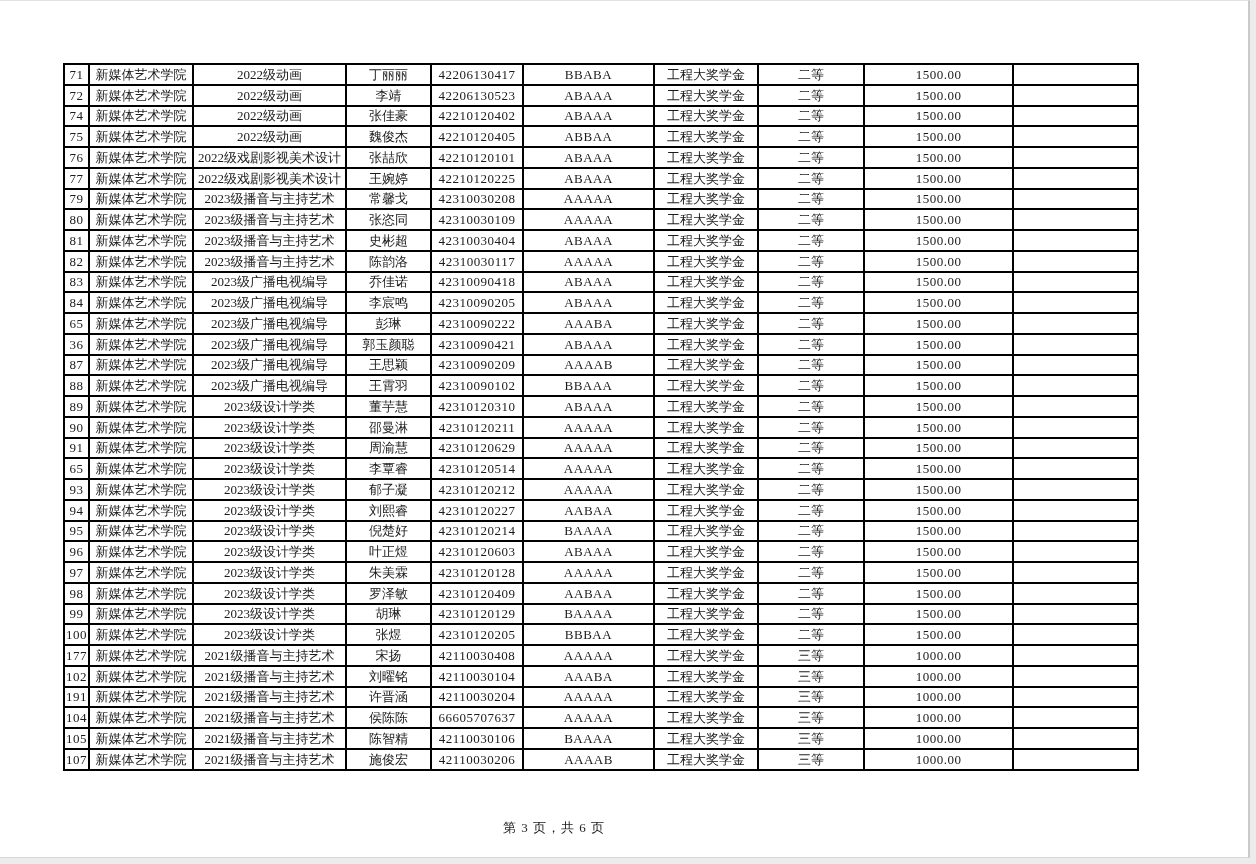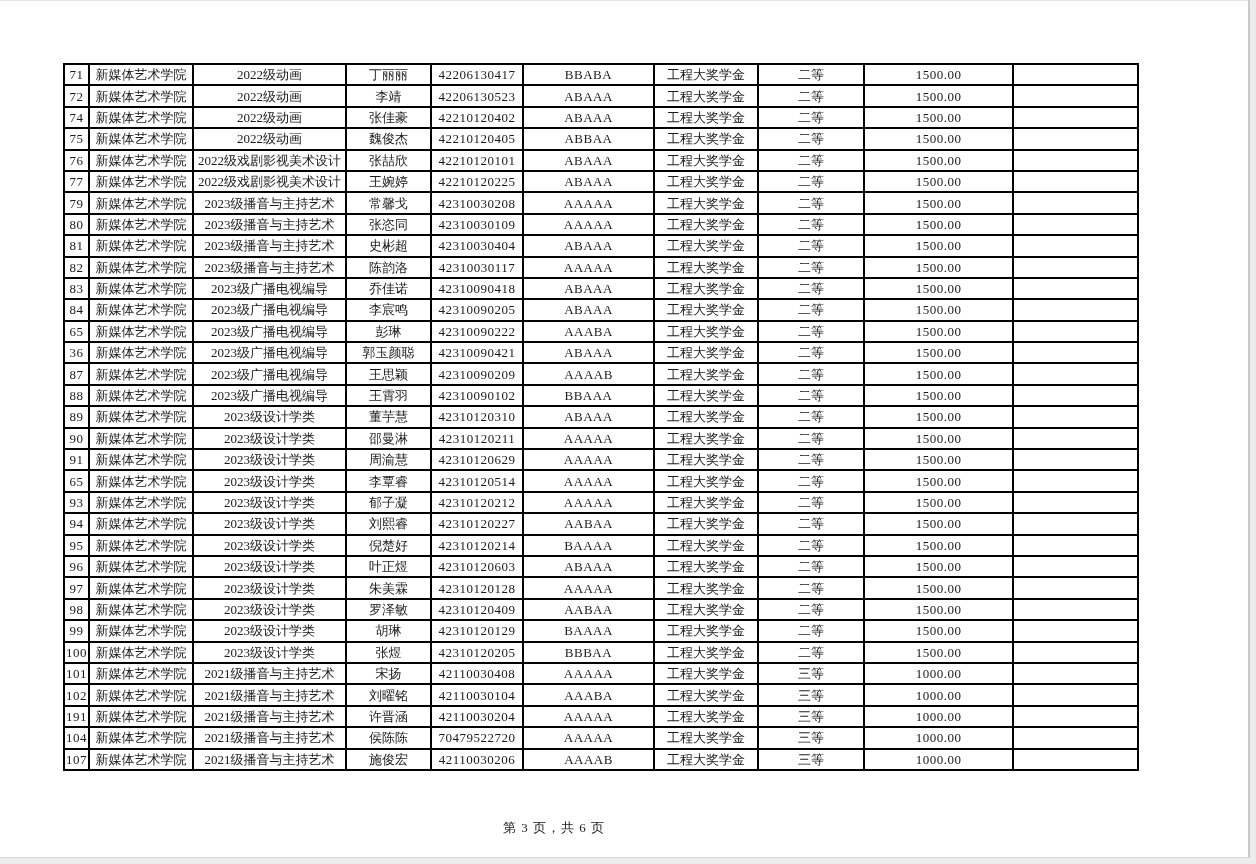--- a/index.html
+++ b/index.html
@@ -403,21 +403,21 @@
           <td>2023级设计学类</td>
           <td>张煜</td>
           <td>42310120205</td>
           <td>BBBAA</td>
           <td>工程大奖学金</td>
           <td>二等</td>
           <td>1500.00</td>
           <td></td>
         </tr>
         <tr>
-          <td>101</td>
+          <td>177</td>
           <td>新媒体艺术学院</td>
           <td>2021级播音与主持艺术</td>
           <td>宋扬</td>
           <td>42110030408</td>
           <td>AAAAA</td>
           <td>工程大奖学金</td>
           <td>三等</td>
           <td>1000.00</td>
           <td></td>
         </tr>
@@ -443,22 +443,34 @@
           <td>工程大奖学金</td>
           <td>三等</td>
           <td>1000.00</td>
           <td></td>
         </tr>
         <tr>
           <td>104</td>
           <td>新媒体艺术学院</td>
           <td>2021级播音与主持艺术</td>
           <td>侯陈陈</td>
-          <td>70479522720</td>
-          <td>AAAAA</td>
+          <td>66605707637</td>
+          <td>AAAAA</td>
+          <td>工程大奖学金</td>
+          <td>三等</td>
+          <td>1000.00</td>
+          <td></td>
+        </tr>
+        <tr>
+          <td>105</td>
+          <td>新媒体艺术学院</td>
+          <td>2021级播音与主持艺术</td>
+          <td>陈智精</td>
+          <td>42110030106</td>
+          <td>BAAAA</td>
           <td>工程大奖学金</td>
           <td>三等</td>
           <td>1000.00</td>
           <td></td>
         </tr>
         <tr>
           <td>107</td>
           <td>新媒体艺术学院</td>
           <td>2021级播音与主持艺术</td>
           <td>施俊宏</td>

